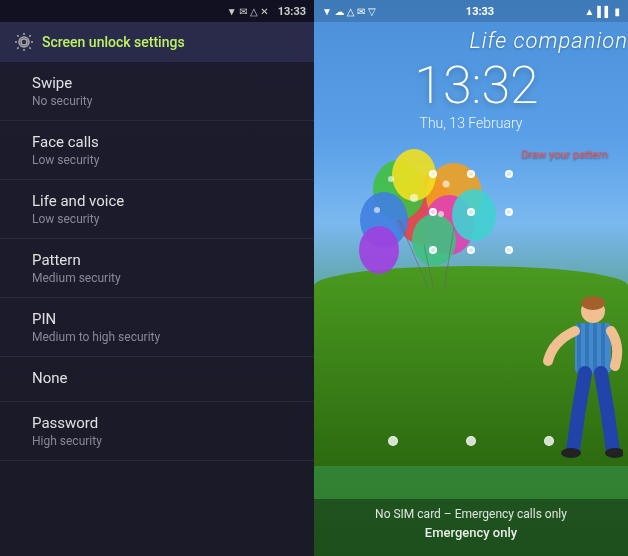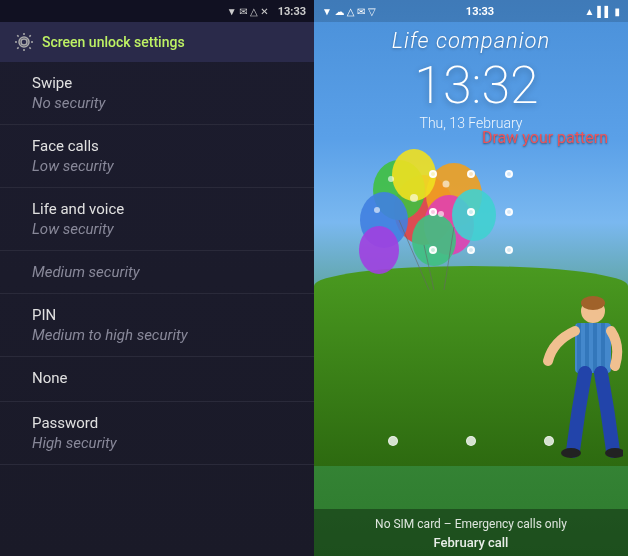--- a/index.html
+++ b/index.html
@@ -66,22 +66,21 @@
 
     .menu-item-title {
       color: #e0e0e0;
       font-size: 15px;
       font-weight: 400;
       margin-bottom: 2px;
     }
 
     .menu-item-subtitle {
       color: #888899;
-      font-size: 15px;
-      font-style: italic;
+      font-size: 12px;
     }
 
     
     .right-panel {
       width: 314px;
       height: 556px;
       position: relative;
       overflow: hidden;
       background: #87CEEB;
     }
@@ -146,21 +145,21 @@
       color: white;
       font-size: 10px;
     }
 
     
     .life-companion {
       position: absolute;
       top: 28px;
       left: 0;
       right: 0;
-      text-align: center;
+      text-align: right;
       color: white;
       font-size: 22px;
       font-weight: 300;
       font-style: italic;
       text-shadow: 0 1px 3px rgba(0,0,0,0.3);
       letter-spacing: 1px;
       z-index: 5;
     }
 
     
@@ -186,24 +185,24 @@
       text-align: center;
       color: rgba(255,255,255,0.9);
       font-size: 14px;
       font-weight: 300;
       z-index: 5;
     }
 
     
     .draw-pattern {
       position: absolute;
-      top: 128px;
+      top: 148px;
       right: 20px;
       color: rgba(255,80,80,0.9);
-      font-size: 16px;
+      font-size: 11px;
       z-index: 10;
       text-shadow: 0 1px 2px rgba(0,0,0,0.5);
     }
 
     
     .pattern-dots {
       position: absolute;
       bottom: 110px;
       left: 0;
       right: 0;
@@ -241,21 +240,21 @@
       border: 2px solid rgba(255,255,255,0.9);
     }
 
     
     .lock-bottom {
       position: absolute;
       bottom: 0;
       left: 0;
       right: 0;
       background: rgba(0,0,0,0.35);
-      padding: 8px 0 6px;
+      padding: 8px 0 16px;
       text-align: center;
       z-index: 10;
     }
 
     .no-sim-text {
       color: rgba(255,255,255,0.85);
       font-size: 12px;
       margin-bottom: 4px;
     }
 
@@ -293,20 +292,21 @@
     </div>
     <div class="menu-item">
       <div class="menu-item-title">Face calls</div>
       <div class="menu-item-subtitle">Low security</div>
     </div>
     <div class="menu-item">
       <div class="menu-item-title">Life and voice</div>
       <div class="menu-item-subtitle">Low security</div>
     </div>
     <div class="menu-item">
+      <div class="menu-item-title">Pattern</div>
       <div class="menu-item-subtitle">Medium security</div>
     </div>
     <div class="menu-item">
       <div class="menu-item-title">PIN</div>
       <div class="menu-item-subtitle">Medium to high security</div>
     </div>
     <div class="menu-item">
       <div class="menu-item-title">None</div>
     </div>
     <div class="menu-item">
@@ -400,15 +400,15 @@
   </div>
 
   <div class="pattern-dots">
     <div class="dot"></div>
     <div class="dot"></div>
     <div class="dot"></div>
   </div>
 
   <div class="lock-bottom">
     <div class="no-sim-text">No SIM card – Emergency calls only</div>
-    <div class="emergency-call">February call</div>
+    <div class="emergency-call">Emergency only</div>
   </div>
 </div>
 
 </body></html>

